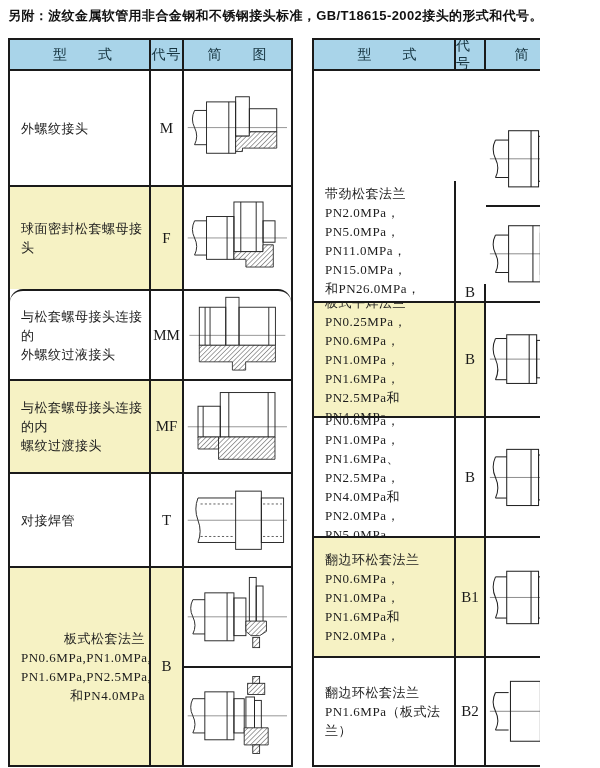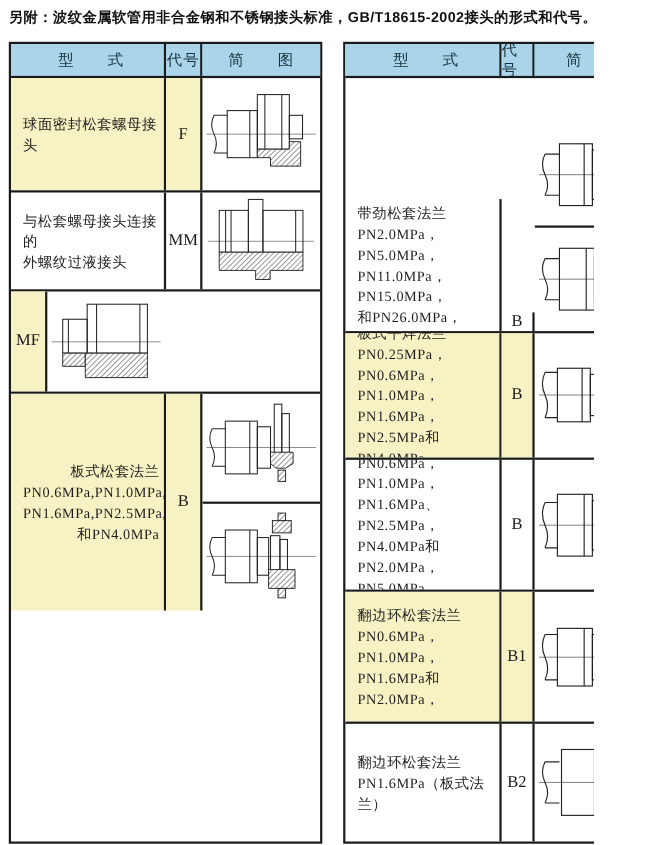--- a/index.html
+++ b/index.html
@@ -49,20 +49,41 @@
 
 <div class="page">
   <div class="title">另附：波纹金属软管用非合金钢和不锈钢接头标准，GB/T18615-2002接头的形式和代号。</div>
   <div class="tables">
     <div class="table t0">
         <div class="row header">
           <div class="cell type">型　　式</div>
           <div class="cell code">代号</div>
           <div class="cell diag">简　　图</div>
         </div>
+        <div class="row" style="height: 116px;">
+          <div class="cell type">外螺纹接头</div>
+          <div class="cell code">M</div>
+          <div class="cell diag">
+            <div class="dhalf">
+              <svg viewBox="0 0 120 100" preserveAspectRatio="xMidYMid meet">
+                <line class="cl" x1="2" y1="50" x2="118" y2="50"></line>
+                <g class="st">
+                  <path d="M10,30 q-5,10 0,20 q5,10 0,20"></path>
+                  <line x1="10" y1="30" x2="24" y2="30"></line>
+                  <line x1="10" y1="70" x2="24" y2="70"></line>
+                  <rect x="24" y="20" width="34" height="60"></rect>
+                  <line x1="50" y1="20" x2="50" y2="80"></line>
+                  <rect x="58" y="14" width="16" height="46"></rect>
+                  <rect x="74" y="28" width="32" height="27"></rect>
+                </g>
+                <path d="M58,60 L74,60 L74,55 L106,55 L106,74 L66,74 L66,78 L58,78 Z" fill="url(#hx)" stroke="#222" stroke-width="1"></path>
+              </svg>
+            </div>
+          </div>
+        </div>
         <div class="row" style="height: 104px;">
           <div class="cell type hl">球面密封松套螺母接头</div>
           <div class="cell code hl">F</div>
           <div class="cell diag">
             <div class="dhalf">
               <svg viewBox="0 0 120 100" preserveAspectRatio="xMidYMid meet">
                 <line class="cl" x1="2" y1="50" x2="118" y2="50"></line>
                 <g class="st">
                   <path d="M10,30 q-5,10 0,20 q5,10 0,20"></path>
                   <line x1="10" y1="30" x2="24" y2="30"></line>
@@ -72,21 +93,21 @@
                   <rect x="56" y="8" width="34" height="58"></rect>
                   <line x1="64" y1="8" x2="64" y2="66"></line>
                   <line x1="82" y1="8" x2="82" y2="66"></line>
                   <rect x="90" y="30" width="14" height="25"></rect>
                 </g>
                 <path d="M56,66 L90,66 L90,58 L102,58 L102,84 L70,84 L70,75 L56,75 Z" fill="url(#hx)" stroke="#222" stroke-width="1"></path>
               </svg>
             </div>
           </div>
         </div>
-        <div class="row" style="height: 90px;">
+        <div class="row" style="height: 90px; border-radius: 13px;">
           <div class="cell type">与松套螺母接头连接的
 外螺纹过液接头</div>
           <div class="cell code">MM</div>
           <div class="cell diag">
             <div class="dhalf">
               <svg viewBox="0 0 120 100" preserveAspectRatio="xMidYMid meet">
                 <line class="cl" x1="2" y1="50" x2="118" y2="50"></line>
                 <g class="st">
                   <rect x="14" y="16" width="32" height="46"></rect>
                   <line x1="21" y1="16" x2="21" y2="62"></line>
@@ -94,34 +115,58 @@
                   <rect x="46" y="4" width="16" height="58"></rect>
                   <rect x="62" y="16" width="44" height="46"></rect>
                   <line x1="98" y1="16" x2="98" y2="62"></line>
                 </g>
                 <path d="M14,62 L106,62 L106,82 L70,82 L70,92 L54,92 L54,82 L14,82 Z" fill="url(#hx)" stroke="#222" stroke-width="1"></path>
               </svg>
             </div>
           </div>
         </div>
         <div class="row" style="height: 93px;">
+          <div class="cell type hl">与松套螺母接头连接的内
+螺纹过渡接头</div>
           <div class="cell code hl">MF</div>
           <div class="cell diag">
             <div class="dhalf">
               <svg viewBox="0 0 120 100" preserveAspectRatio="xMidYMid meet">
                 <line class="cl" x1="2" y1="50" x2="118" y2="50"></line>
                 <g class="st">
                   <rect x="14" y="26" width="26" height="36"></rect>
                   <line x1="20" y1="26" x2="20" y2="62"></line>
                   <rect x="40" y="10" width="64" height="52"></rect>
                   <line x1="50" y1="10" x2="50" y2="62"></line>
                   <line x1="96" y1="10" x2="96" y2="62"></line>
                 </g>
                 <path d="M14,62 L14,76 L38,76 L38,62 Z" fill="url(#hx)" stroke="#222" stroke-width="1"></path>
                 <path d="M38,62 L104,62 L104,88 L38,88 Z" fill="url(#hx)" stroke="#222" stroke-width="1"></path>
+              </svg>
+            </div>
+          </div>
+        </div>
+        <div class="row" style="height: 94px;">
+          <div class="cell type">对接焊管</div>
+          <div class="cell code">T</div>
+          <div class="cell diag">
+            <div class="dhalf">
+              <svg viewBox="0 0 120 100" preserveAspectRatio="xMidYMid meet">
+                <line class="cl" x1="2" y1="50" x2="118" y2="50"></line>
+                <g class="st">
+                  <path d="M14,24 q-5,13 0,26 q5,13 0,26"></path>
+                  <line x1="14" y1="24" x2="58" y2="24"></line>
+                  <line x1="14" y1="76" x2="58" y2="76"></line>
+                  <rect x="58" y="16" width="30" height="68"></rect>
+                  <rect x="88" y="24" width="26" height="52"></rect>
+                </g>
+                <line class="dash" x1="17" y1="31" x2="55" y2="31"></line>
+                <line class="dash" x1="17" y1="69" x2="55" y2="69"></line>
+                <line class="dash" x1="90" y1="31" x2="112" y2="31"></line>
+                <line class="dash" x1="90" y1="69" x2="112" y2="69"></line>
               </svg>
             </div>
           </div>
         </div>
         <div class="row" style="height: 199px; text-align: right;">
           <div class="cell type hl">板式松套法兰
 PN0.6MPa,PN1.0MPa,
 PN1.6MPa,PN2.5MPa,
 和PN4.0MPa</div>
           <div class="cell code hl">B</div>

